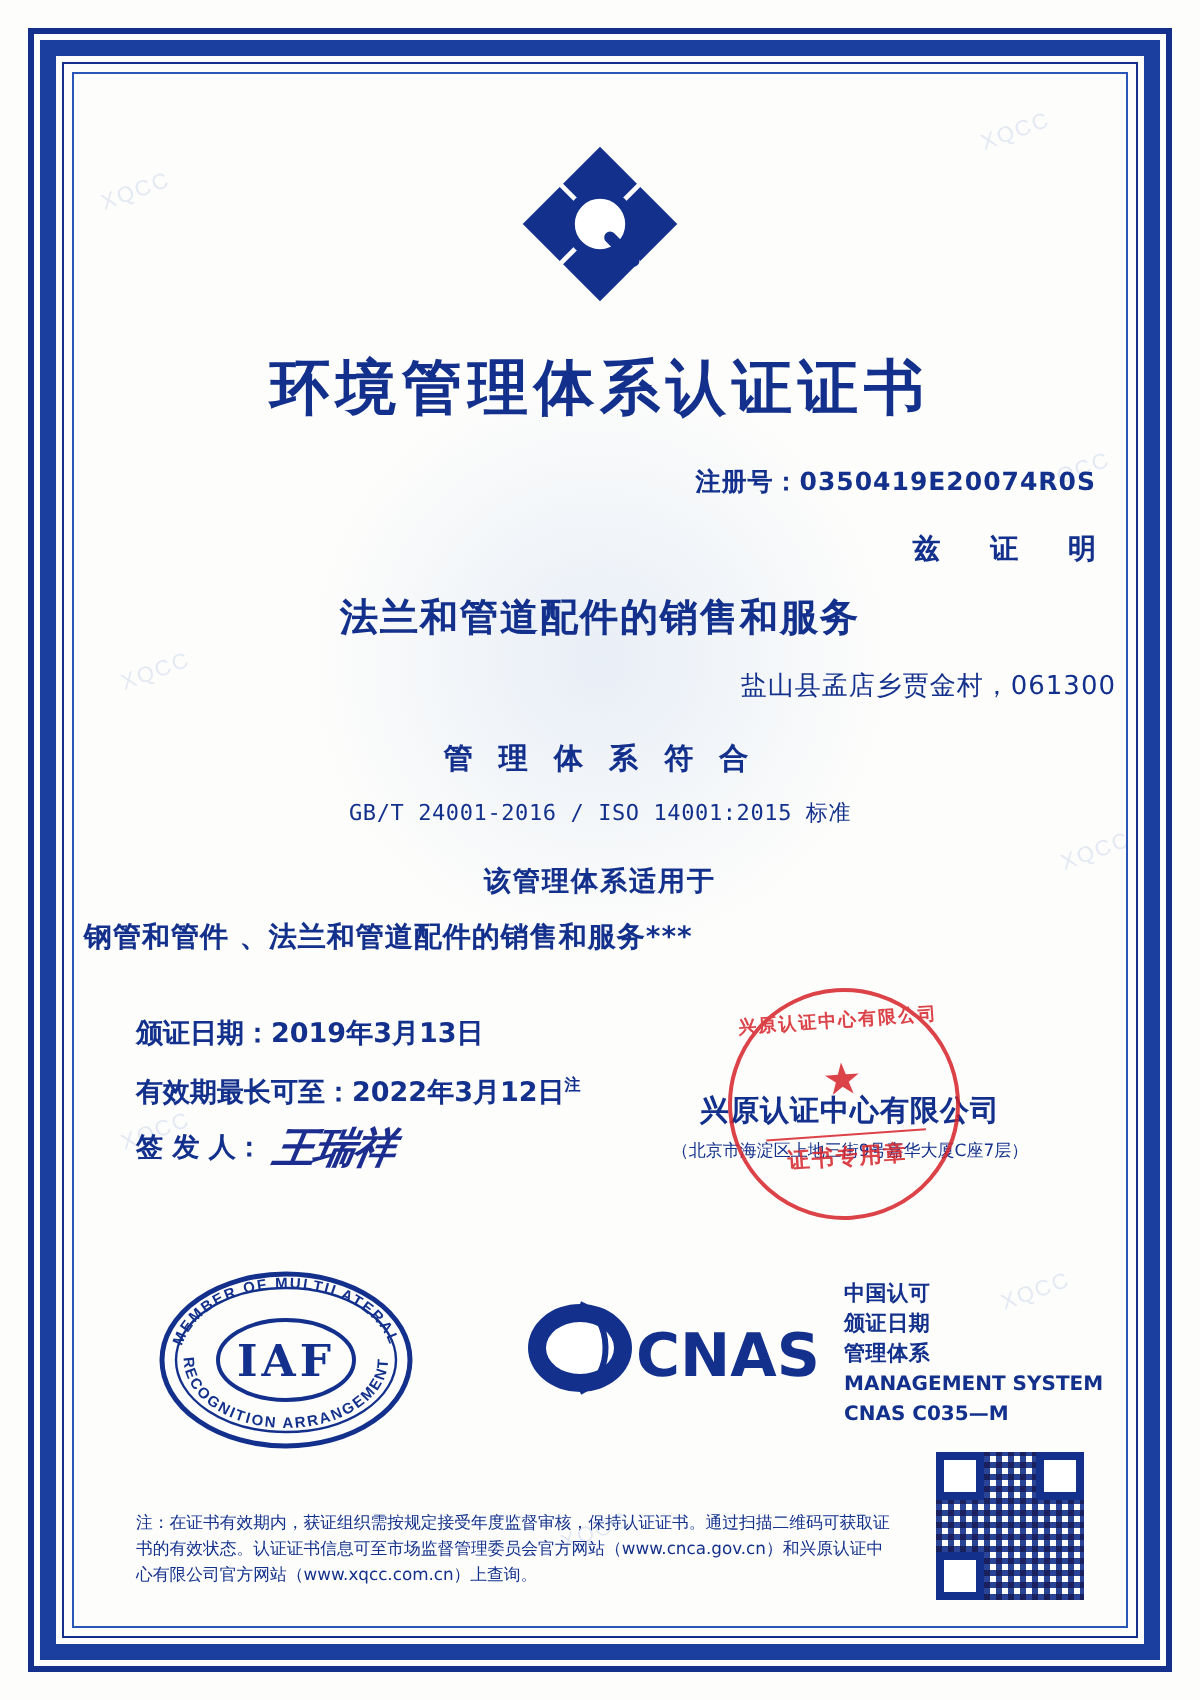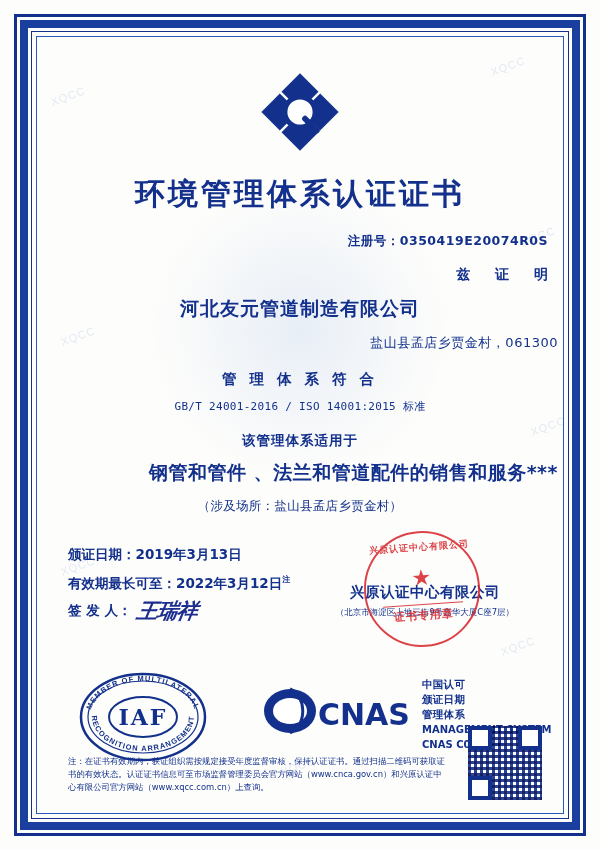--- a/index.html
+++ b/index.html
@@ -148,24 +148,24 @@
   }
   .scope-lead {
     text-align: center;
     color: #13318c;
     font-weight: bold;
     font-size: 13.5px;
     margin-top: 18px;
     letter-spacing: 1px;
   }
   .scope {
-    text-align: right;
-    color: #13318c;
-    font-weight: bold;
-    font-size: 19px;
+    text-align: left;
+    color: #13318c;
+    font-weight: bold;
+    font-size: 14px;
     margin-top: 10px;
     letter-spacing: .5px;
   }
   .site {
     text-align: center;
     color: #13318c;
     font-size: 12.5px;
     margin-top: 12px;
     letter-spacing: .3px;
   }
@@ -381,34 +381,33 @@
     </div>
 
     <div class="title">环境管理体系认证证书</div>
 
     <div class="reg-no">
       <span>注册号：</span><span>0350419E20074R0S</span>
     </div>
 
     <div class="hereby">兹    证    明</div>
 
-    <div class="company">河北友元管道制造有限公司</div>
+    <div class="company">法兰和管道配件的销售和服务</div>
 
     <div class="addr">盐山县孟店乡贾金村，061300</div>
 
 
     <div class="sys-conform">管 理 体 系 符 合</div>
 
     <div class="standard">GB/T 24001-2016 / ISO 14001:2015 标准</div>
 
     <div class="scope-lead">该管理体系适用于</div>
 
     <div class="scope">钢管和管件 、法兰和管道配件的销售和服务***</div>
 
-    <div class="site">（涉及场所：盐山县孟店乡贾金村）</div>
 
     <div class="lower">
       <div class="dates">
         <div>
           <span>颁证日期：</span><span>2019年3月13日</span>
         </div>
         <div>
           <span>有效期最长可至：</span><span>2022年3月12日</span><span class="sup">注</span>
         </div>
       </div>

